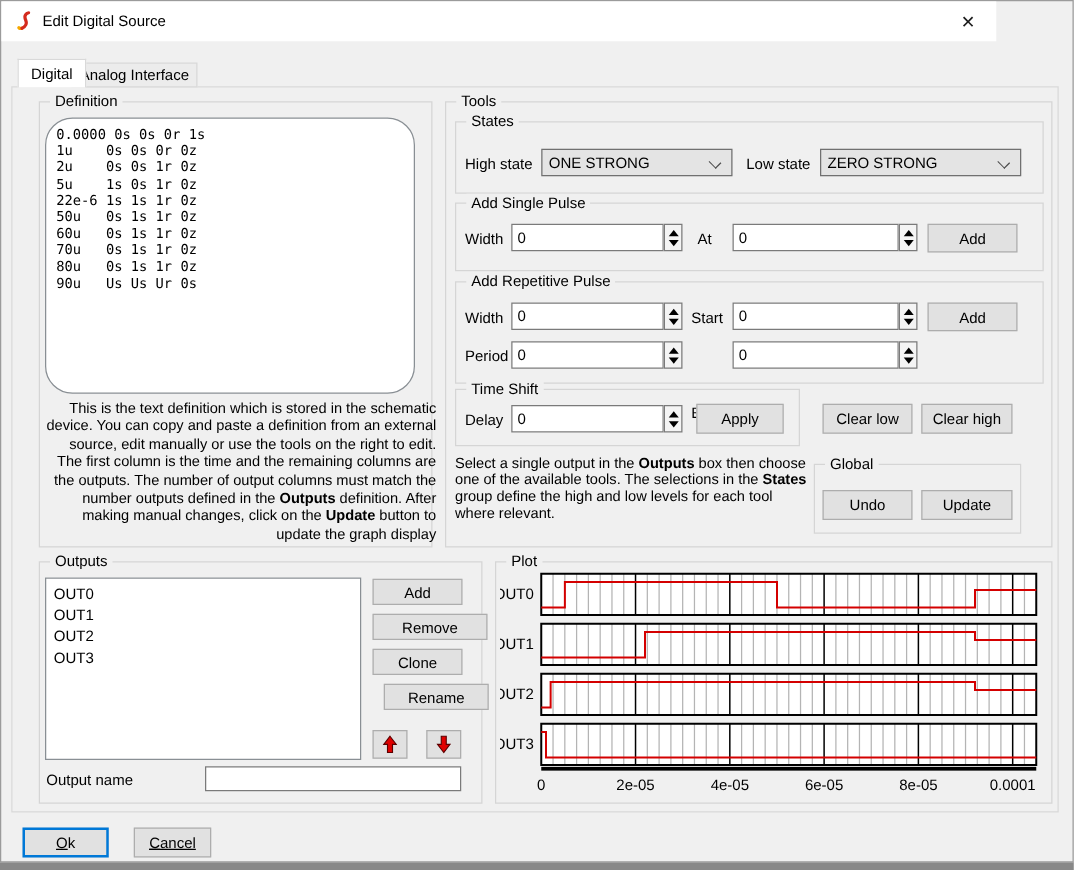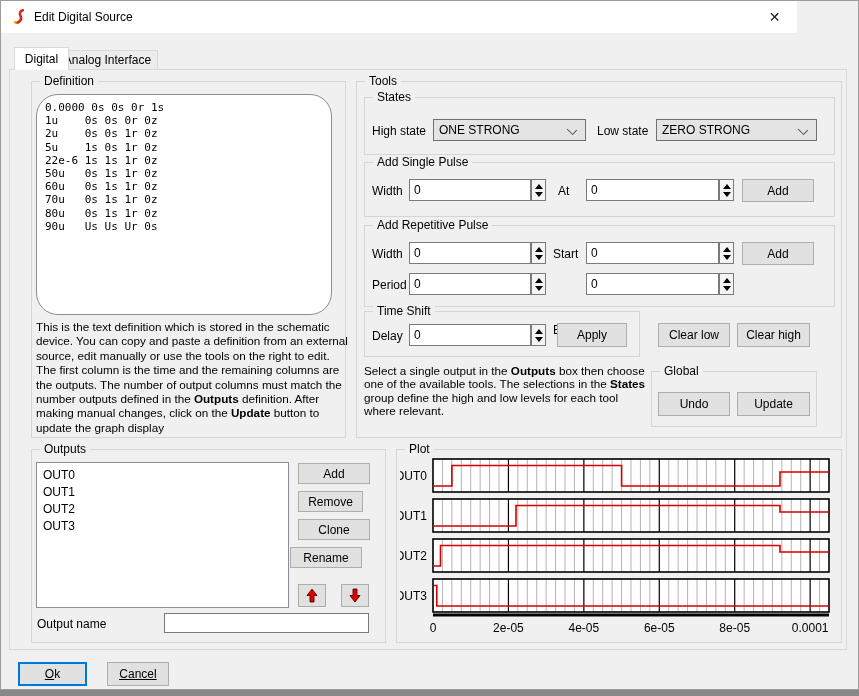--- a/index.html
+++ b/index.html
@@ -20,21 +20,21 @@
 
   
   .gb{position:absolute;border:1px solid #d5d5d5;box-sizing:border-box;}
   .gb-label{position:absolute;top:-8px;left:8px;background:#f0f0f0;padding:0 4px;font-size:12px;line-height:14px;white-space:nowrap;}
 
   .lbl{position:absolute;font-size:12px;white-space:nowrap;}
 
   .textbox{position:absolute;background:#fff;border:1px solid #898f94;box-sizing:border-box;overflow:hidden;}
   .def-pre{margin:0;padding:6px 8px;font-family:"DejaVu Sans Mono", monospace;font-size:11px;line-height:13.2px;white-space:pre;}
 
-  .desc{position:absolute;font-size:11.7px;line-height:14.4px;}
+  .desc{position:absolute;font-size:11.7px;line-height:14.4px;text-align:right;}
   .desc b{font-weight:bold;}
 
   .input{position:absolute;background:#fff;border:1px solid #7a7a7a;box-sizing:border-box;font-family:"Liberation Sans",sans-serif;font-size:12px;padding:0 0 0 4px;height:22px;outline:none;}
   .spin{position:absolute;width:15px;height:22px;border:1px solid #7a7a7a;background:#f4f4f4;box-sizing:border-box;display:flex;flex-direction:column;align-items:center;justify-content:center;gap:3px;}
   .spin i{display:block;width:0;height:0;}
   .spin .up{border-left:4px solid transparent;border-right:4px solid transparent;border-bottom:5px solid #000;}
   .spin .dn{border-left:4px solid transparent;border-right:4px solid transparent;border-top:5px solid #000;}
 
   .combo{position:absolute;height:22px;background:#e4e4e4;border:1px solid #707070;box-sizing:border-box;display:flex;align-items:center;padding-left:5px;font-size:12px;}
   .combo .chev{position:absolute;right:9px;top:6px;width:7px;height:7px;border-right:1.4px solid #4a4a4a;border-bottom:1.4px solid #4a4a4a;transform:rotate(45deg) scale(1,.8);}
@@ -181,23 +181,23 @@
   <div class="gb" style="left:30px;top:448px;width:355px;height:194px;">
     <span class="gb-label">Outputs</span>
   </div>
   <div class="listbox" style="left:35px;top:461px;width:253px;height:146px;">
       <div class="list-item">OUT0</div>
       <div class="list-item">OUT1</div>
       <div class="list-item">OUT2</div>
       <div class="list-item">OUT3</div>
     </div>
   <button class="btn" style="left:297px;top:462px;width:72px;height:21px;">Add</button>
-  <button class="btn" style="left:297px;top:490px;width:65px;height:21px;text-align:center;">Remove</button>
+  <button class="btn" style="left:297px;top:490px;width:92px;height:21px;text-align:center;">Remove</button>
   <button class="btn" style="left:297px;top:518px;width:72px;height:21px;">Clone</button>
-  <button class="btn" style="left:289px;top:546px;width:72px;height:21px;">Rename</button>
+  <button class="btn" style="left:306px;top:546px;width:84px;height:21px;">Rename</button>
   <button class="arrow-btn" style="left:297px;top:583px;">
     <svg width="12" height="15" viewBox="0 0 12 15">
         <path d="M6 1 L11 7.5 H8 V14 H4 V7.5 H1 Z" fill="#e00000" stroke="#5a0000" stroke-width="0.9"></path>
       </svg>
   </button>
   <button class="arrow-btn" style="left:340px;top:583px;">
     <svg width="12" height="15" viewBox="0 0 12 15">
         <path d="M6 14 L1 7.5 H4 V1 H8 V7.5 H11 Z" fill="#e00000" stroke="#5a0000" stroke-width="0.9"></path>
       </svg>
   </button>

